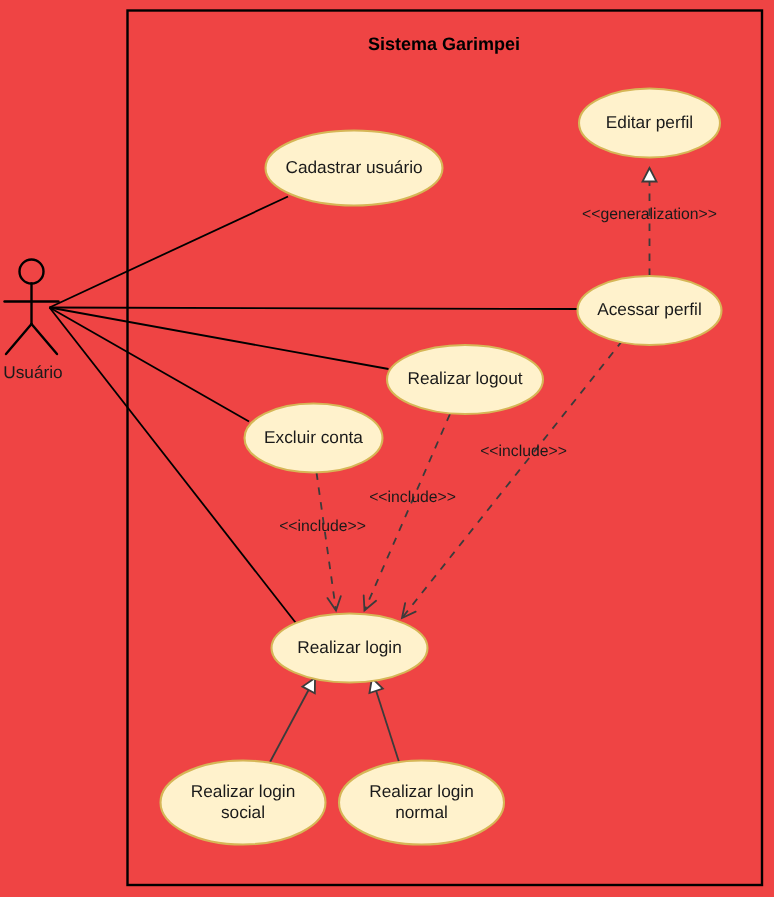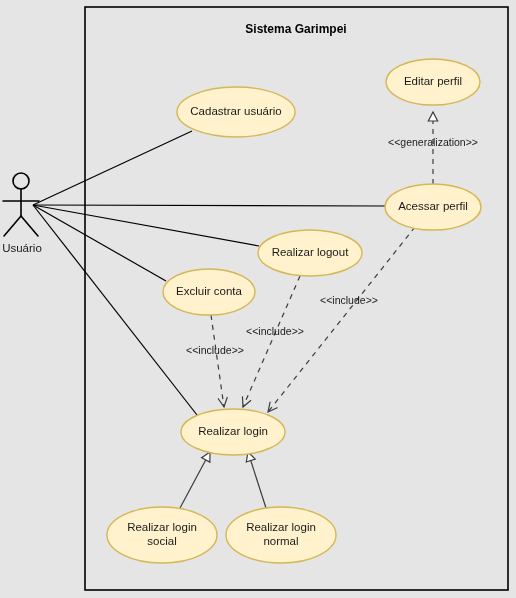--- a/index.html
+++ b/index.html
@@ -11,21 +11,21 @@
   body {
     width: 516px;
     height: 598px;
     overflow: hidden;
     font-family: "Liberation Sans", sans-serif;
   }
   #diagram-root {
     position: relative;
     width: 516px;
     height: 598px;
-    background: #e5e5e5;
+    background: #ef4444;
   }
   svg#uml-canvas {
     position: absolute;
     left: 0;
     top: 0;
     width: 516px;
     height: 598px;
     display: block;
   }
   .uc-ellipse {

